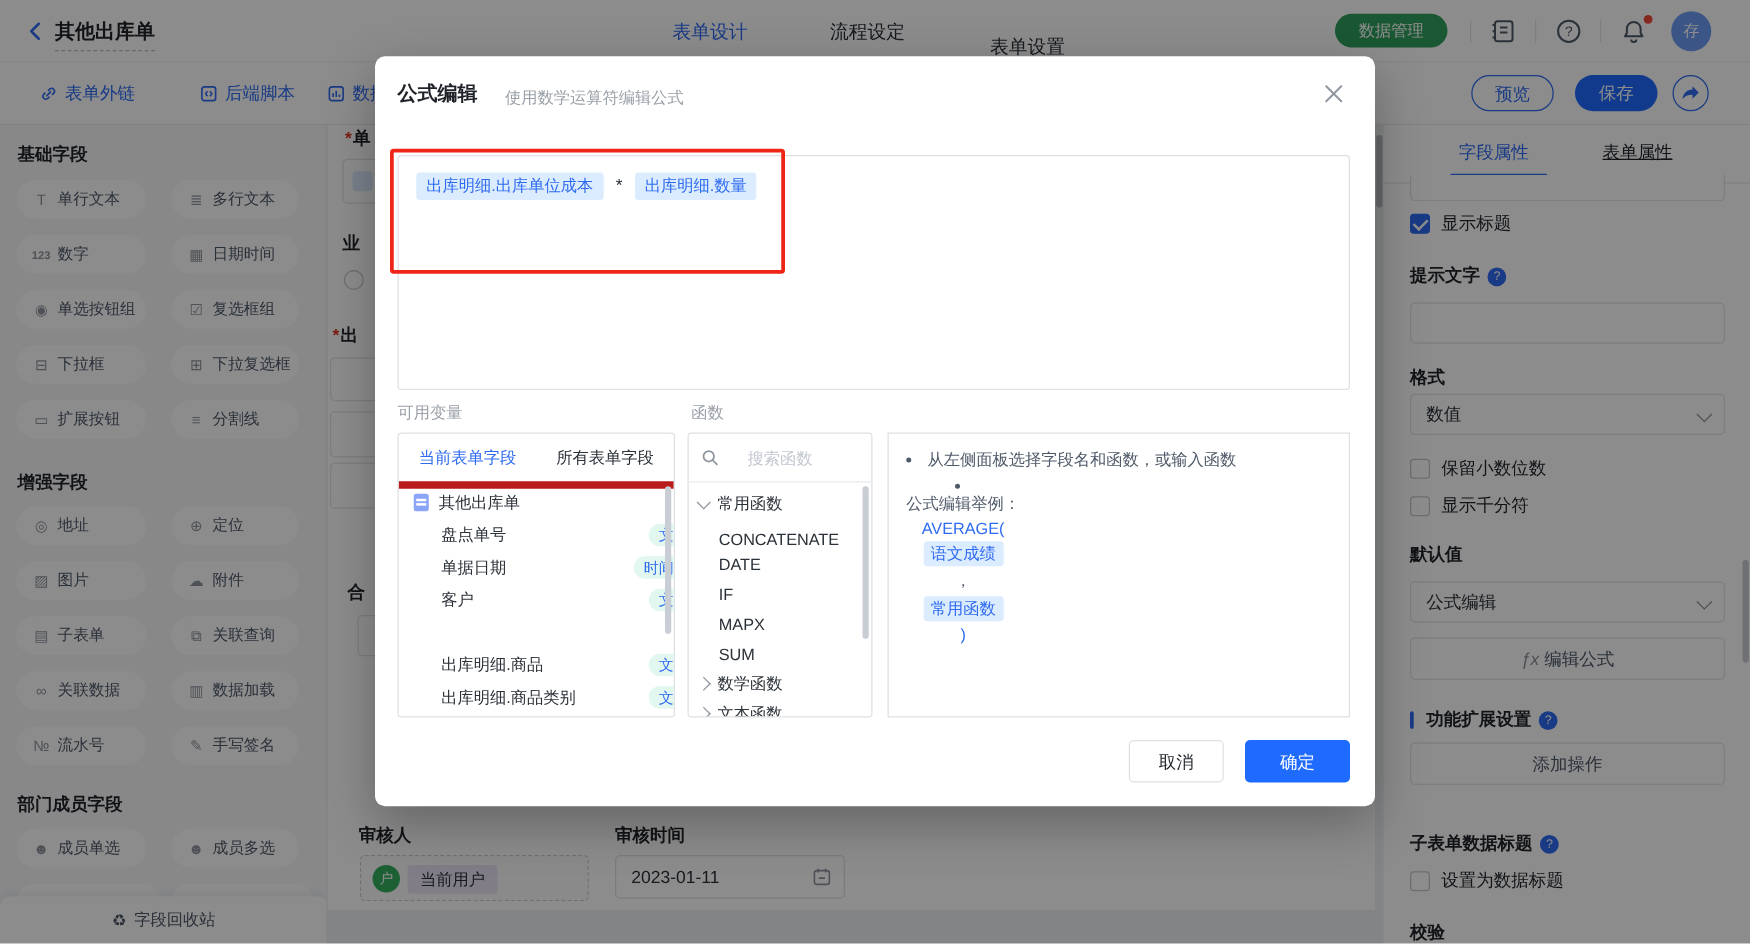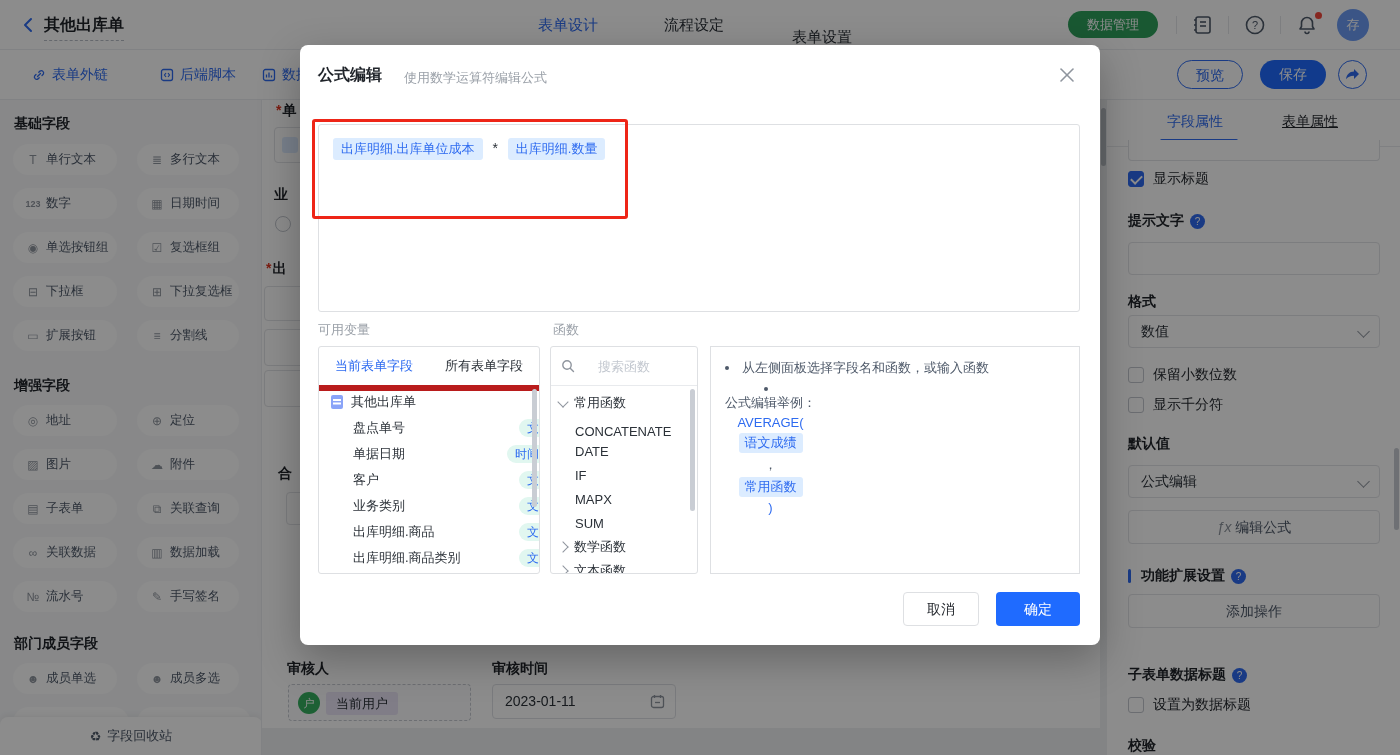--- a/index.html
+++ b/index.html
@@ -432,24 +432,20 @@
           <span class="vbadge">文本</span>
         </div>
       <div class="vrow" style="top:94px;padding-left:34px;">
           <span class="vname">单据日期</span>
           <span class="vbadge">时间戳</span>
         </div>
       <div class="vrow" style="top:120px;padding-left:34px;">
           <span class="vname">客户</span>
           <span class="vbadge">文本</span>
         </div>
-      <div class="vrow" style="top:146px;padding-left:34px;">
-          <span class="vname">业务类别</span>
-          <span class="vbadge">文本</span>
-        </div>
       <div class="vrow" style="top:172px;padding-left:34px;">
           <span class="vname">出库明细.商品</span>
           <span class="vbadge">文本</span>
         </div>
       <div class="vrow" style="top:198px;padding-left:34px;">
           <span class="vname">出库明细.商品类别</span>
           <span class="vbadge">文本</span>
         </div>
       <div class="scroll-thumb" style="right:2px;top:42px;width:5px;height:118px;background:#c9cdd4;"></div>
     </div>

